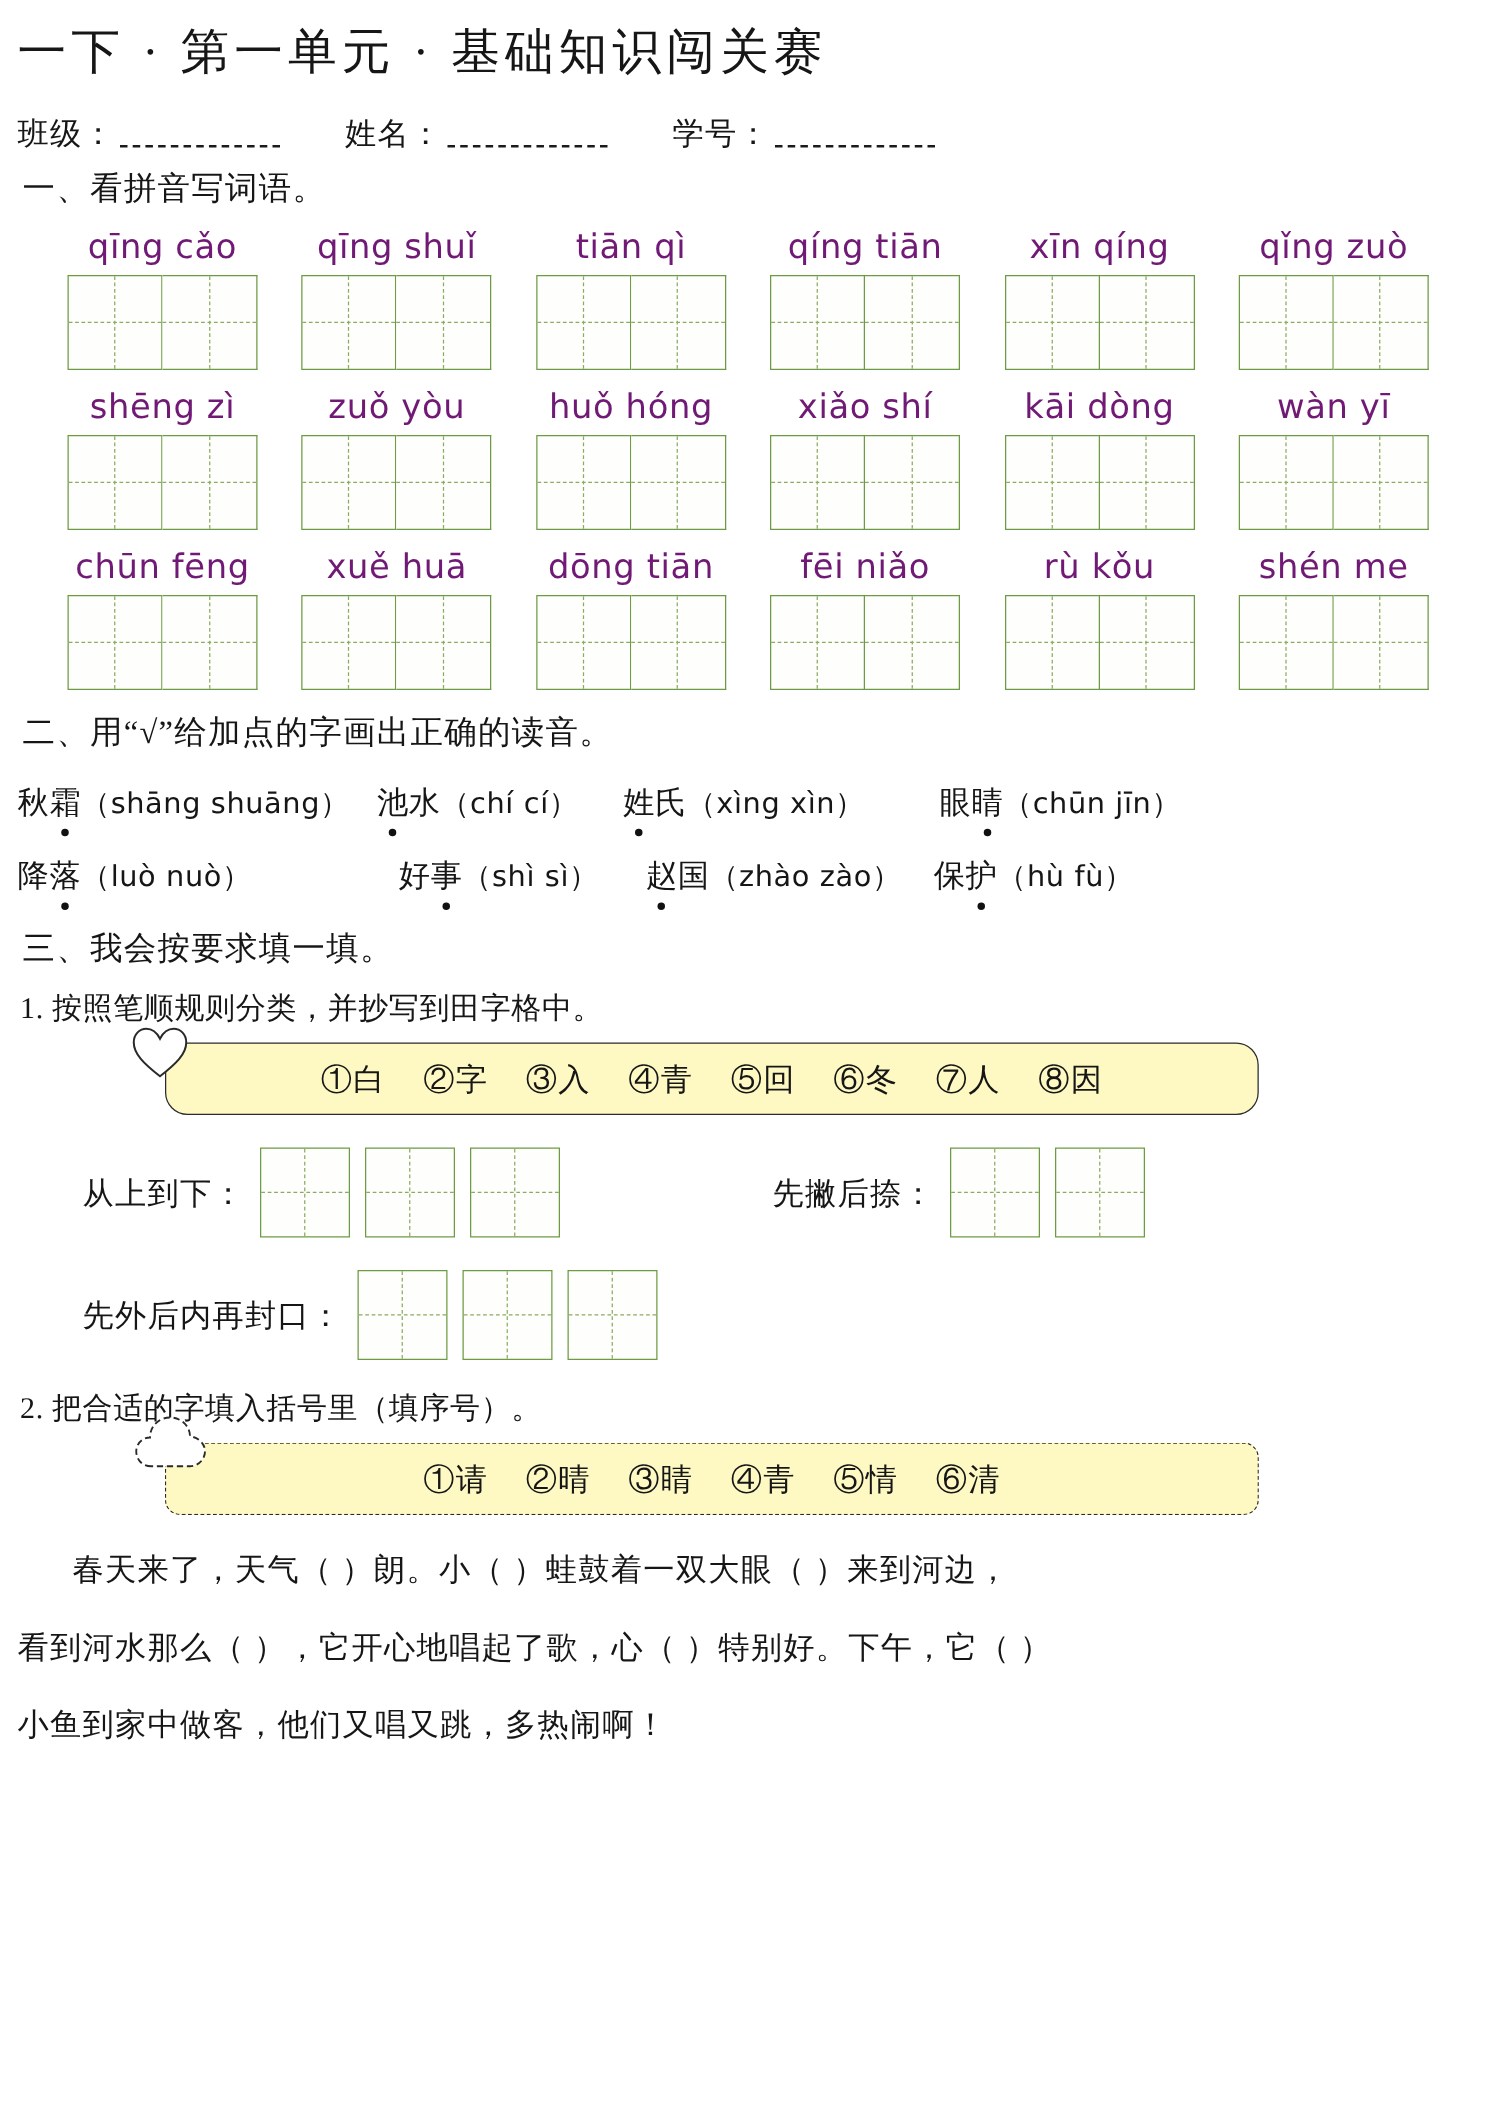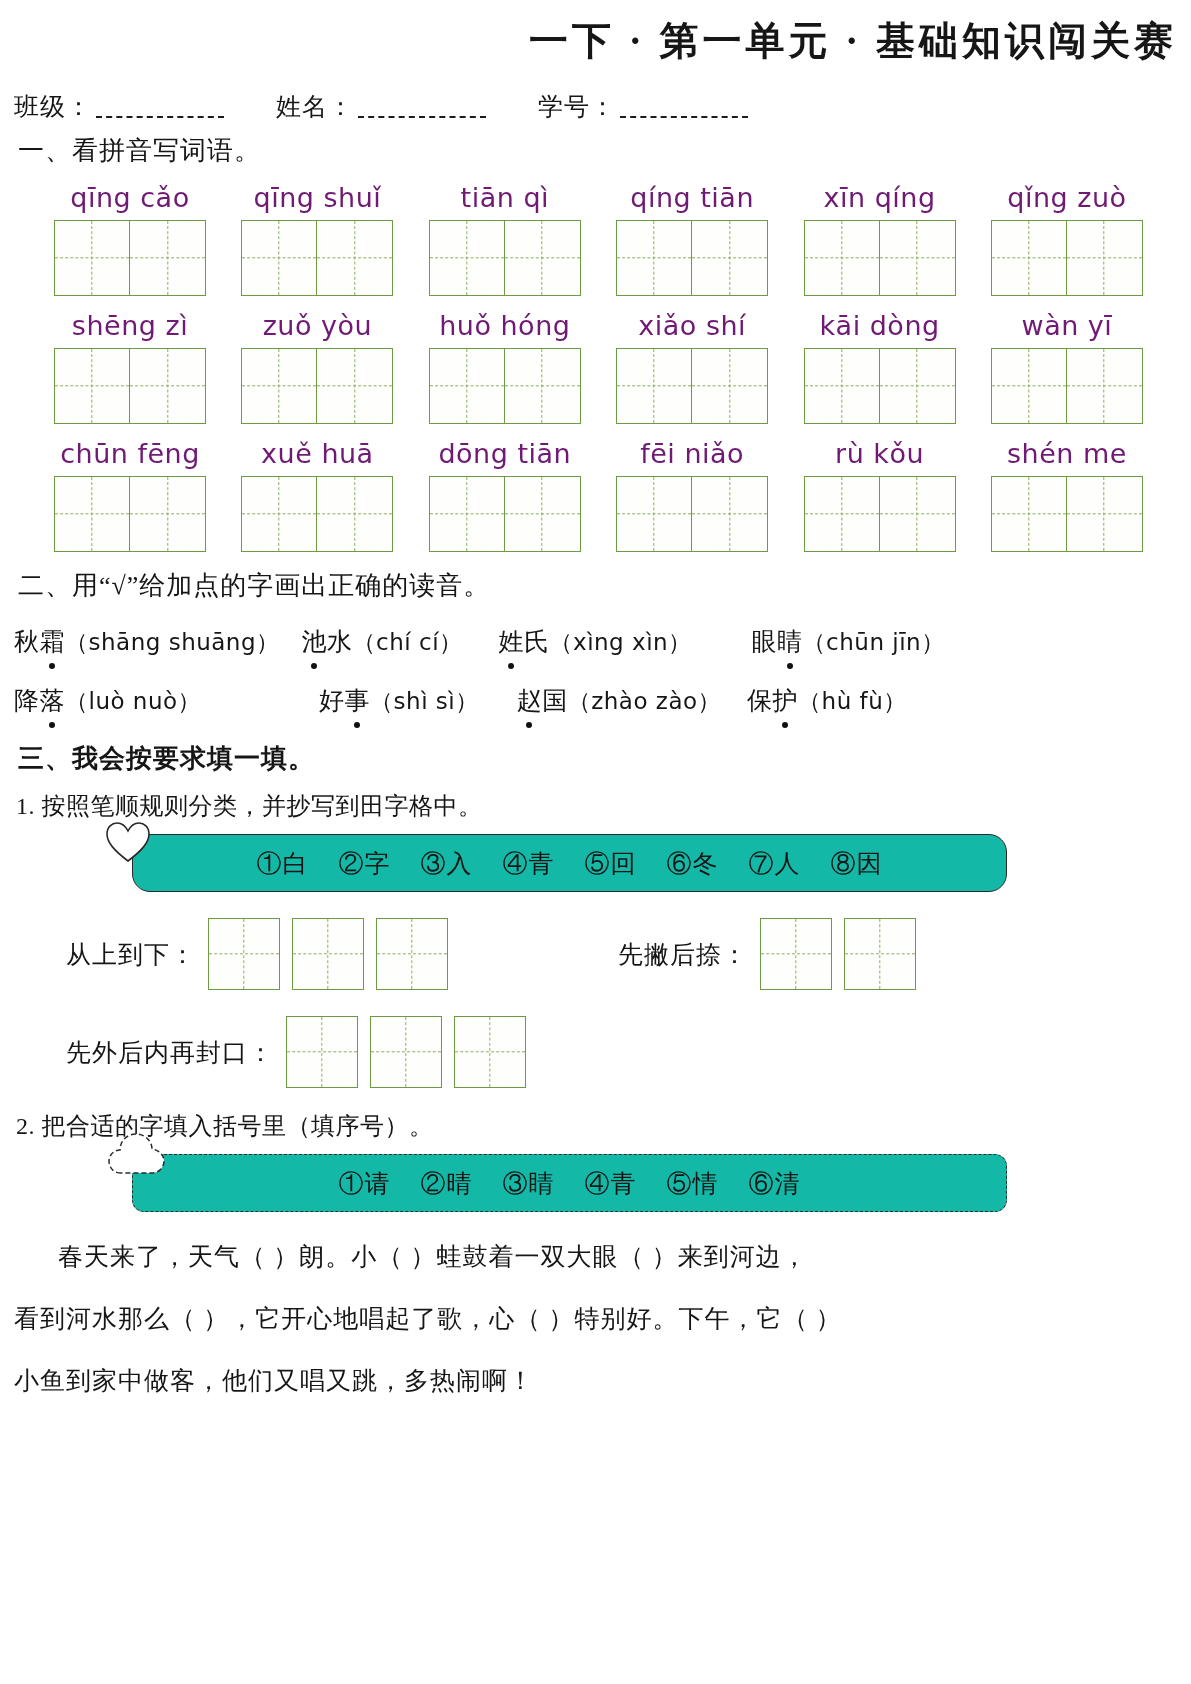--- a/index.html
+++ b/index.html
@@ -8,24 +8,24 @@
     background:#ffffff;
     font-family:"Liberation Serif","DejaVu Serif",serif;
     color:#161616;
     position:relative;
     overflow:hidden;
   }
   .page{position:relative;width:1191px;height:1684px;box-sizing:border-box;padding:0 14px;}
 
   
   .title{
-    text-align:right;
+    text-align:left;
     font-size:39px;
     letter-spacing:4px;
-    font-weight:700;
+    font-weight:400;
     margin:14px 0 0 0;
     font-family:"Liberation Serif","DejaVu Serif",serif;
   }
   .idrow{
     display:flex;justify-content:flex-start;align-items:flex-end;
     gap:52px;margin-top:22px;font-size:25px;letter-spacing:1px;
   }
   .idfield{display:flex;align-items:flex-end;}
   .idfield .lbl{white-space:nowrap;}
   .idfield .blank{
@@ -81,21 +81,21 @@
     font-size:23px;
   }
 
   
   .bank-wrap{position:relative;margin-top:12px;}
   .bank{
     margin-left:118px;margin-right:170px;
     border:1.6px solid #2a2a2a;border-radius:18px;
     height:56px;display:flex;align-items:center;justify-content:center;
     gap:30px;font-size:25px;letter-spacing:1px;
-    background:#14b8a6;position:relative;
+    background:#fef9c3;position:relative;
   }
   .bank.dashed{border-style:dashed;border-radius:12px;border-width:1.5px;}
   .bank .opt{white-space:nowrap;}
   .heart{
     position:absolute;left:-28px;top:-14px;width:46px;height:42px;
   }
   .cloud{position:absolute;left:-26px;top:-26px;width:60px;height:46px;}
 
   
   .classify{margin-top:26px;display:flex;align-items:center;padding-left:52px;}
@@ -311,21 +311,21 @@
         <span>国</span>
         <span class="pyopt">（zhào zào）</span>
       </div>
       <div class="choice-item" style="margin-right: 0px;">
         <span>保</span>
         <span class="dotted">护</span>
         <span class="pyopt">（hù      fù）</span>
       </div>
     </div>
 
-  <div class="sect-h" style="margin-top:24px;font-weight:bold;">三、我会按要求填一填。</div>
+  <div class="sect-h" style="margin-top:24px;">三、我会按要求填一填。</div>
 
   <div class="sub-h">1. 按照笔顺规则分类，并抄写到田字格中。</div>
 
   <div class="bank-wrap">
     <div class="bank" id="bank1">
       <svg class="heart" viewBox="0 0 46 42">
         <path d="M23 40 C10 30 2 22 2 13 C2 6 7 2 12 2 C17 2 21 6 23 10 C25 6 29 2 34 2 C39 2 44 6 44 13 C44 22 36 30 23 40 Z" fill="#ffffff" stroke="#2a2a2a" stroke-width="1.6"></path>
       </svg>
     <span class="opt">①白</span>
         <span class="opt">②字</span>

